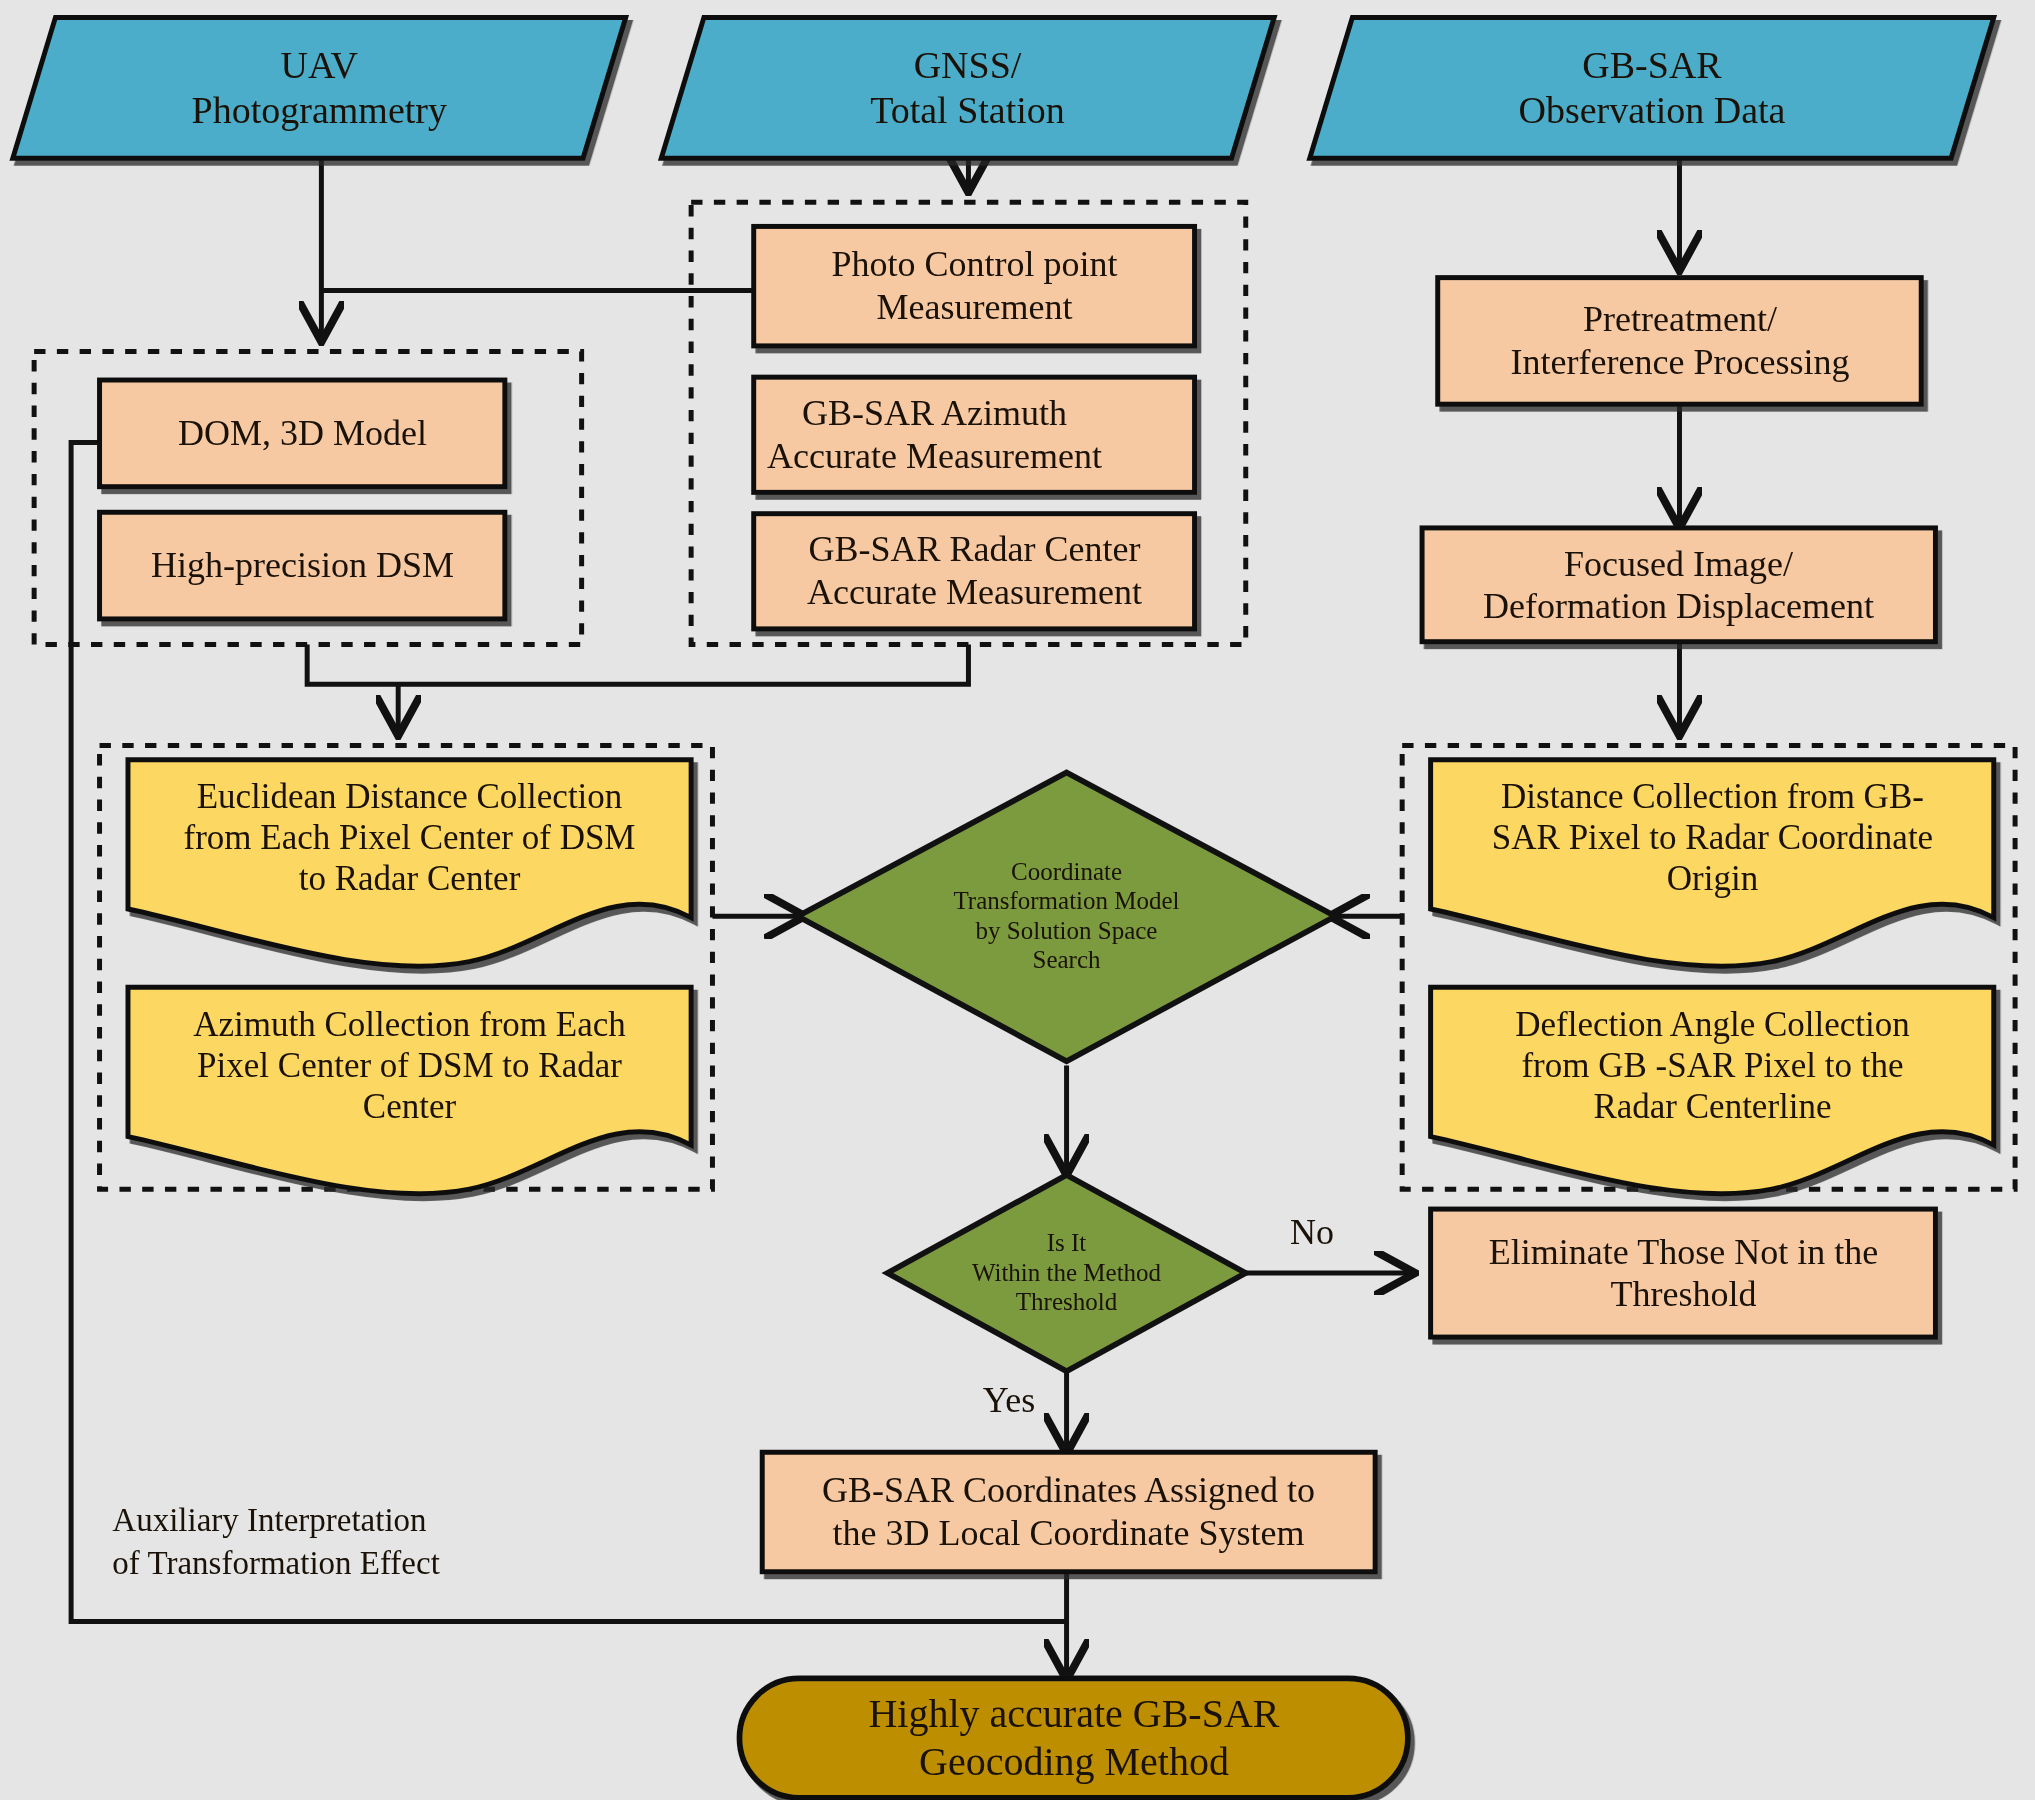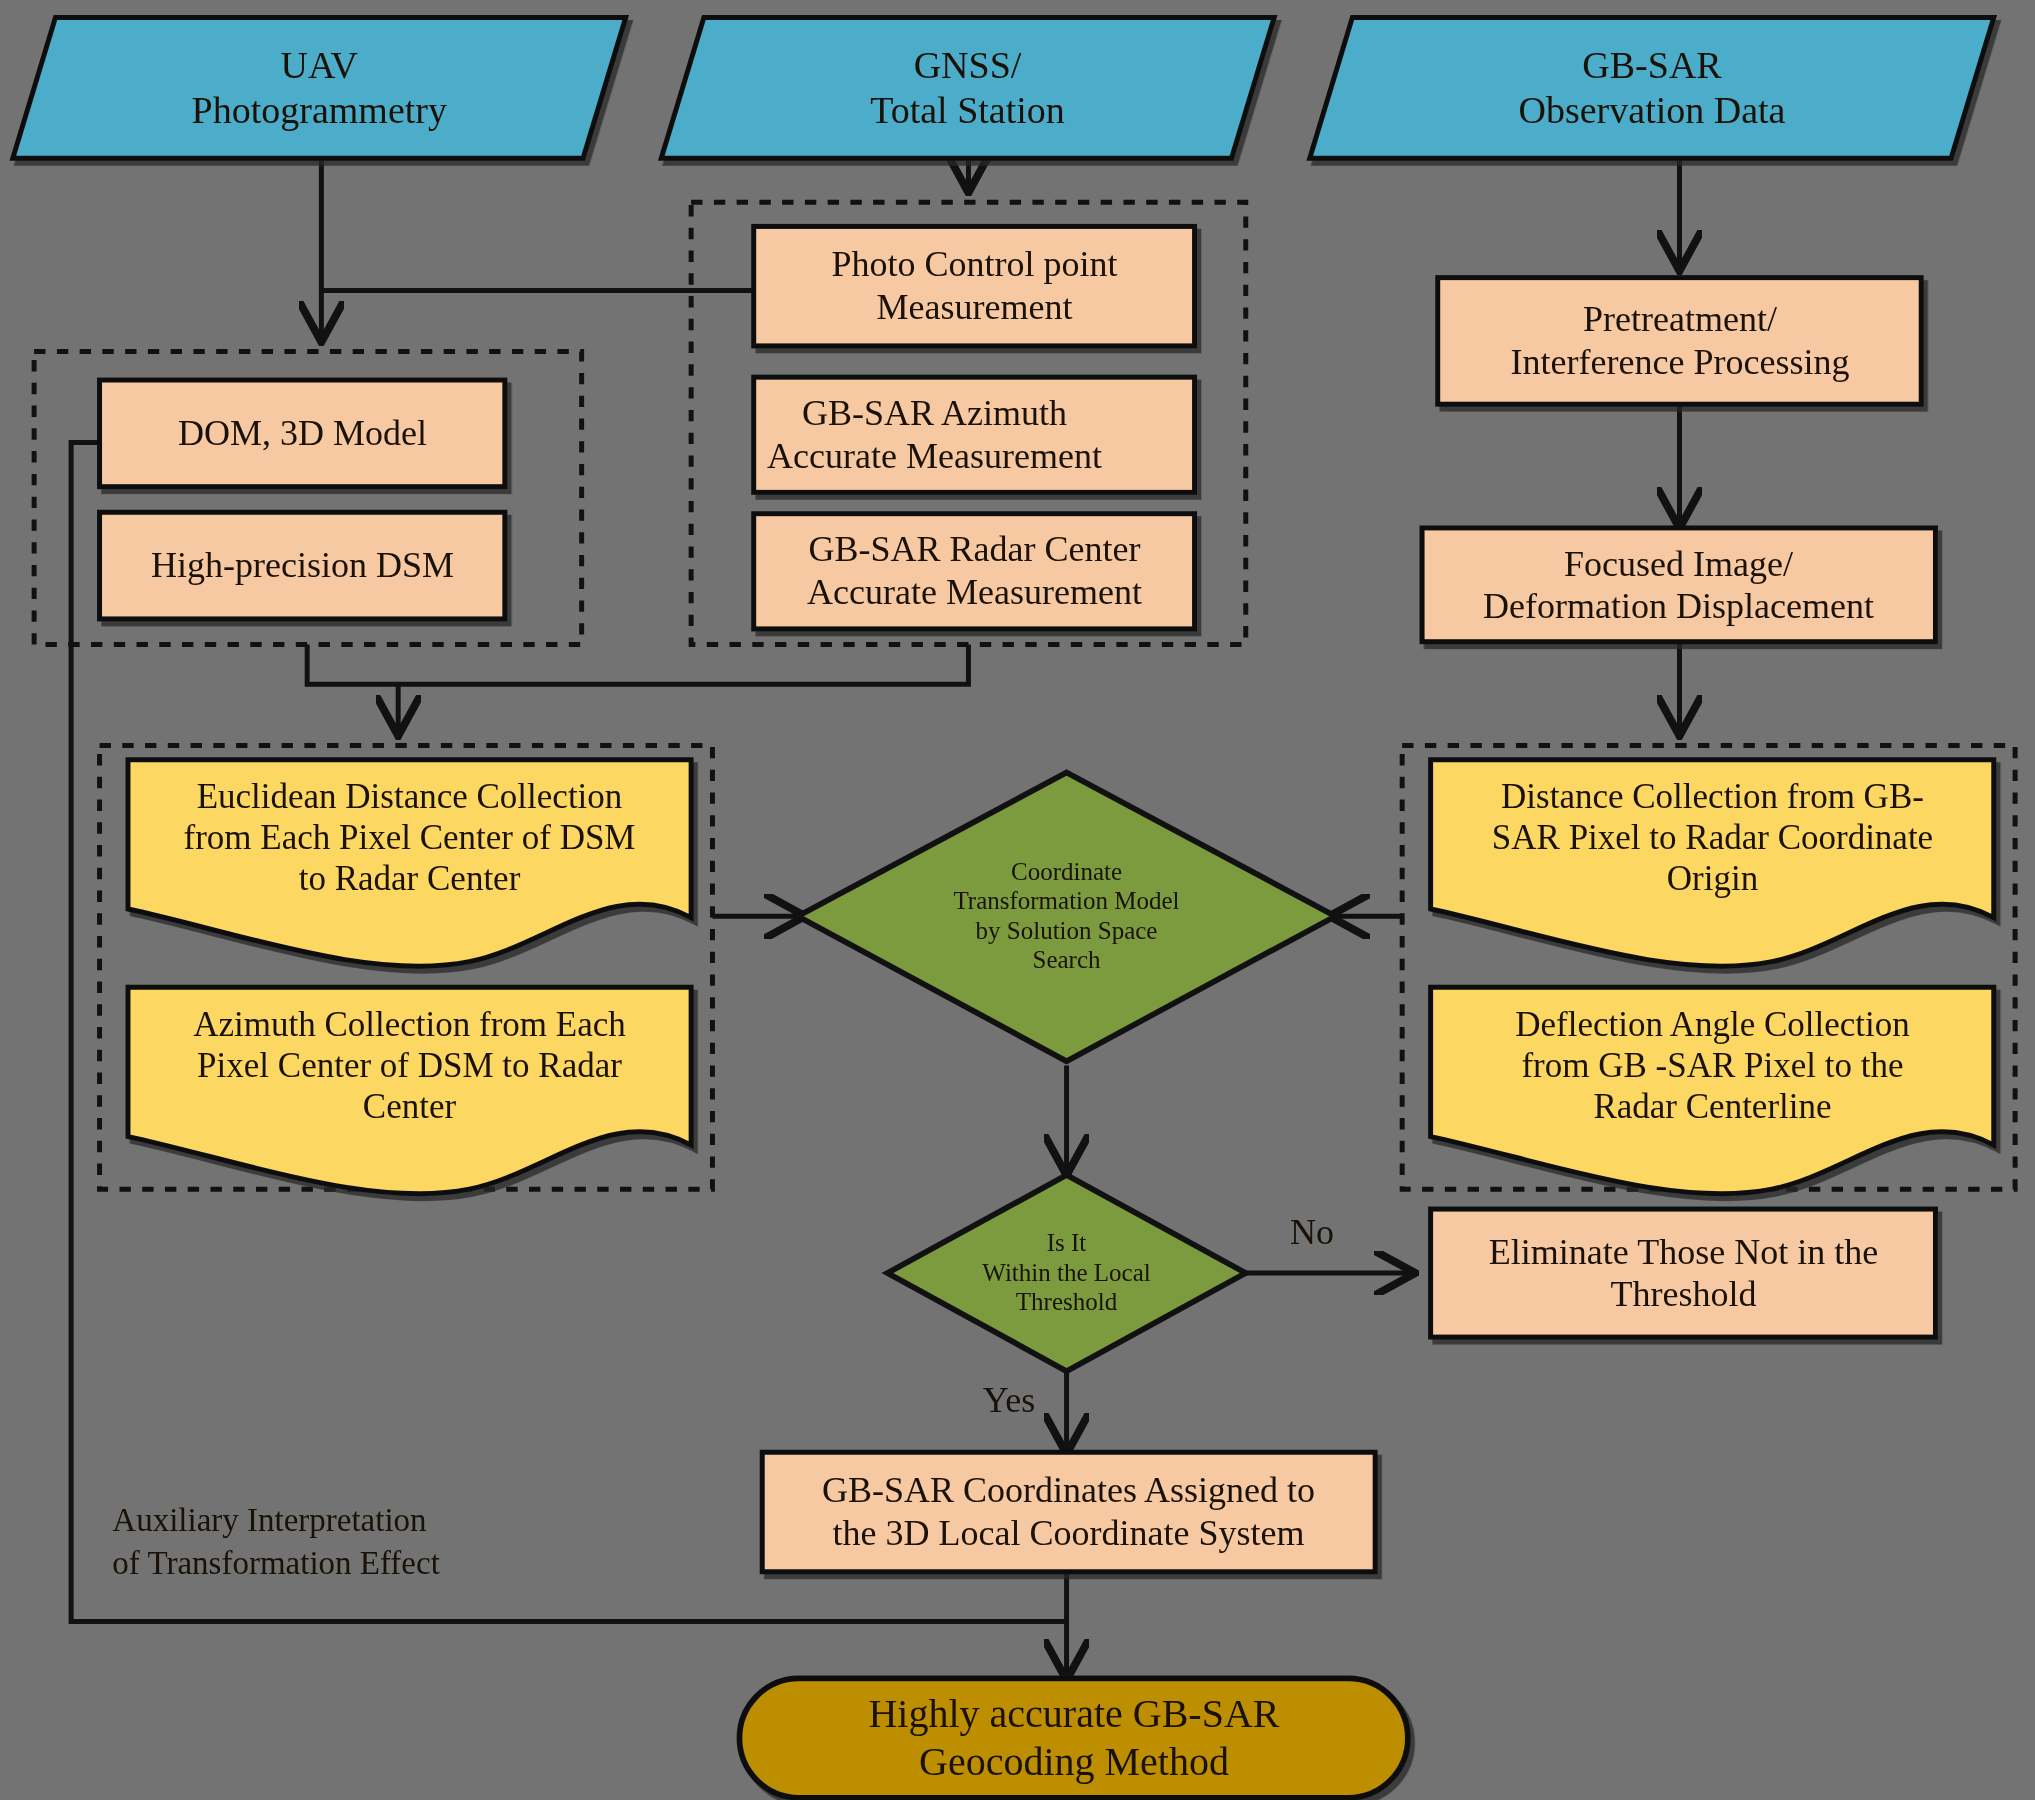--- a/index.html
+++ b/index.html
@@ -4,21 +4,21 @@
 <style>
   html, body {
     margin: 0;
     padding: 0;
     background: #ffffff;
   }
   #stage {
     position: relative;
     width: 2035px;
     height: 1801px;
-    background: #737373;
+    background: #e5e5e5;
     font-family: "Liberation Serif", "DejaVu Serif", serif;
     overflow: hidden;
   }
   svg.canvas {
     position: absolute;
     inset: 0;
     width: 2035px;
     height: 1801px;
     display: block;
   }
@@ -178,21 +178,21 @@
 Origin</div>
   <div class="nodeText t-doc" style="left:1431px; top:990px; width:563px; height:151px;">Deflection Angle Collection
 from GB -SAR Pixel to the
 Radar Centerline</div>
 
   <div class="nodeText t-dec" style="left:839px; top:798px; width:455px; height:235px;">Coordinate
 Transformation Model
 by Solution Space
 Search</div>
   <div class="nodeText t-dec" style="left:917px; top:1192px; width:299px; height:161px;">Is It
-Within the Local
+Within the Method
 Threshold</div>
 
   <div class="nodeText t-term" style="left:740px; top:1678px; width:668px; height:119px;">Highly accurate GB-SAR
 Geocoding Method</div>
 
   <div class="nodeText t-edge" style="left:1262px; top:1210px; width:100px; height:44px;text-align:right;">No</div>
   <div class="nodeText t-edge" style="left:959px; top:1378px; width:100px; height:44px;">Yes</div>
 
   <div class="nodeText t-note" style="left:108px; top:1492px; width:498px; height:100px;">Auxiliary Interpretation
 of Transformation Effect</div>

